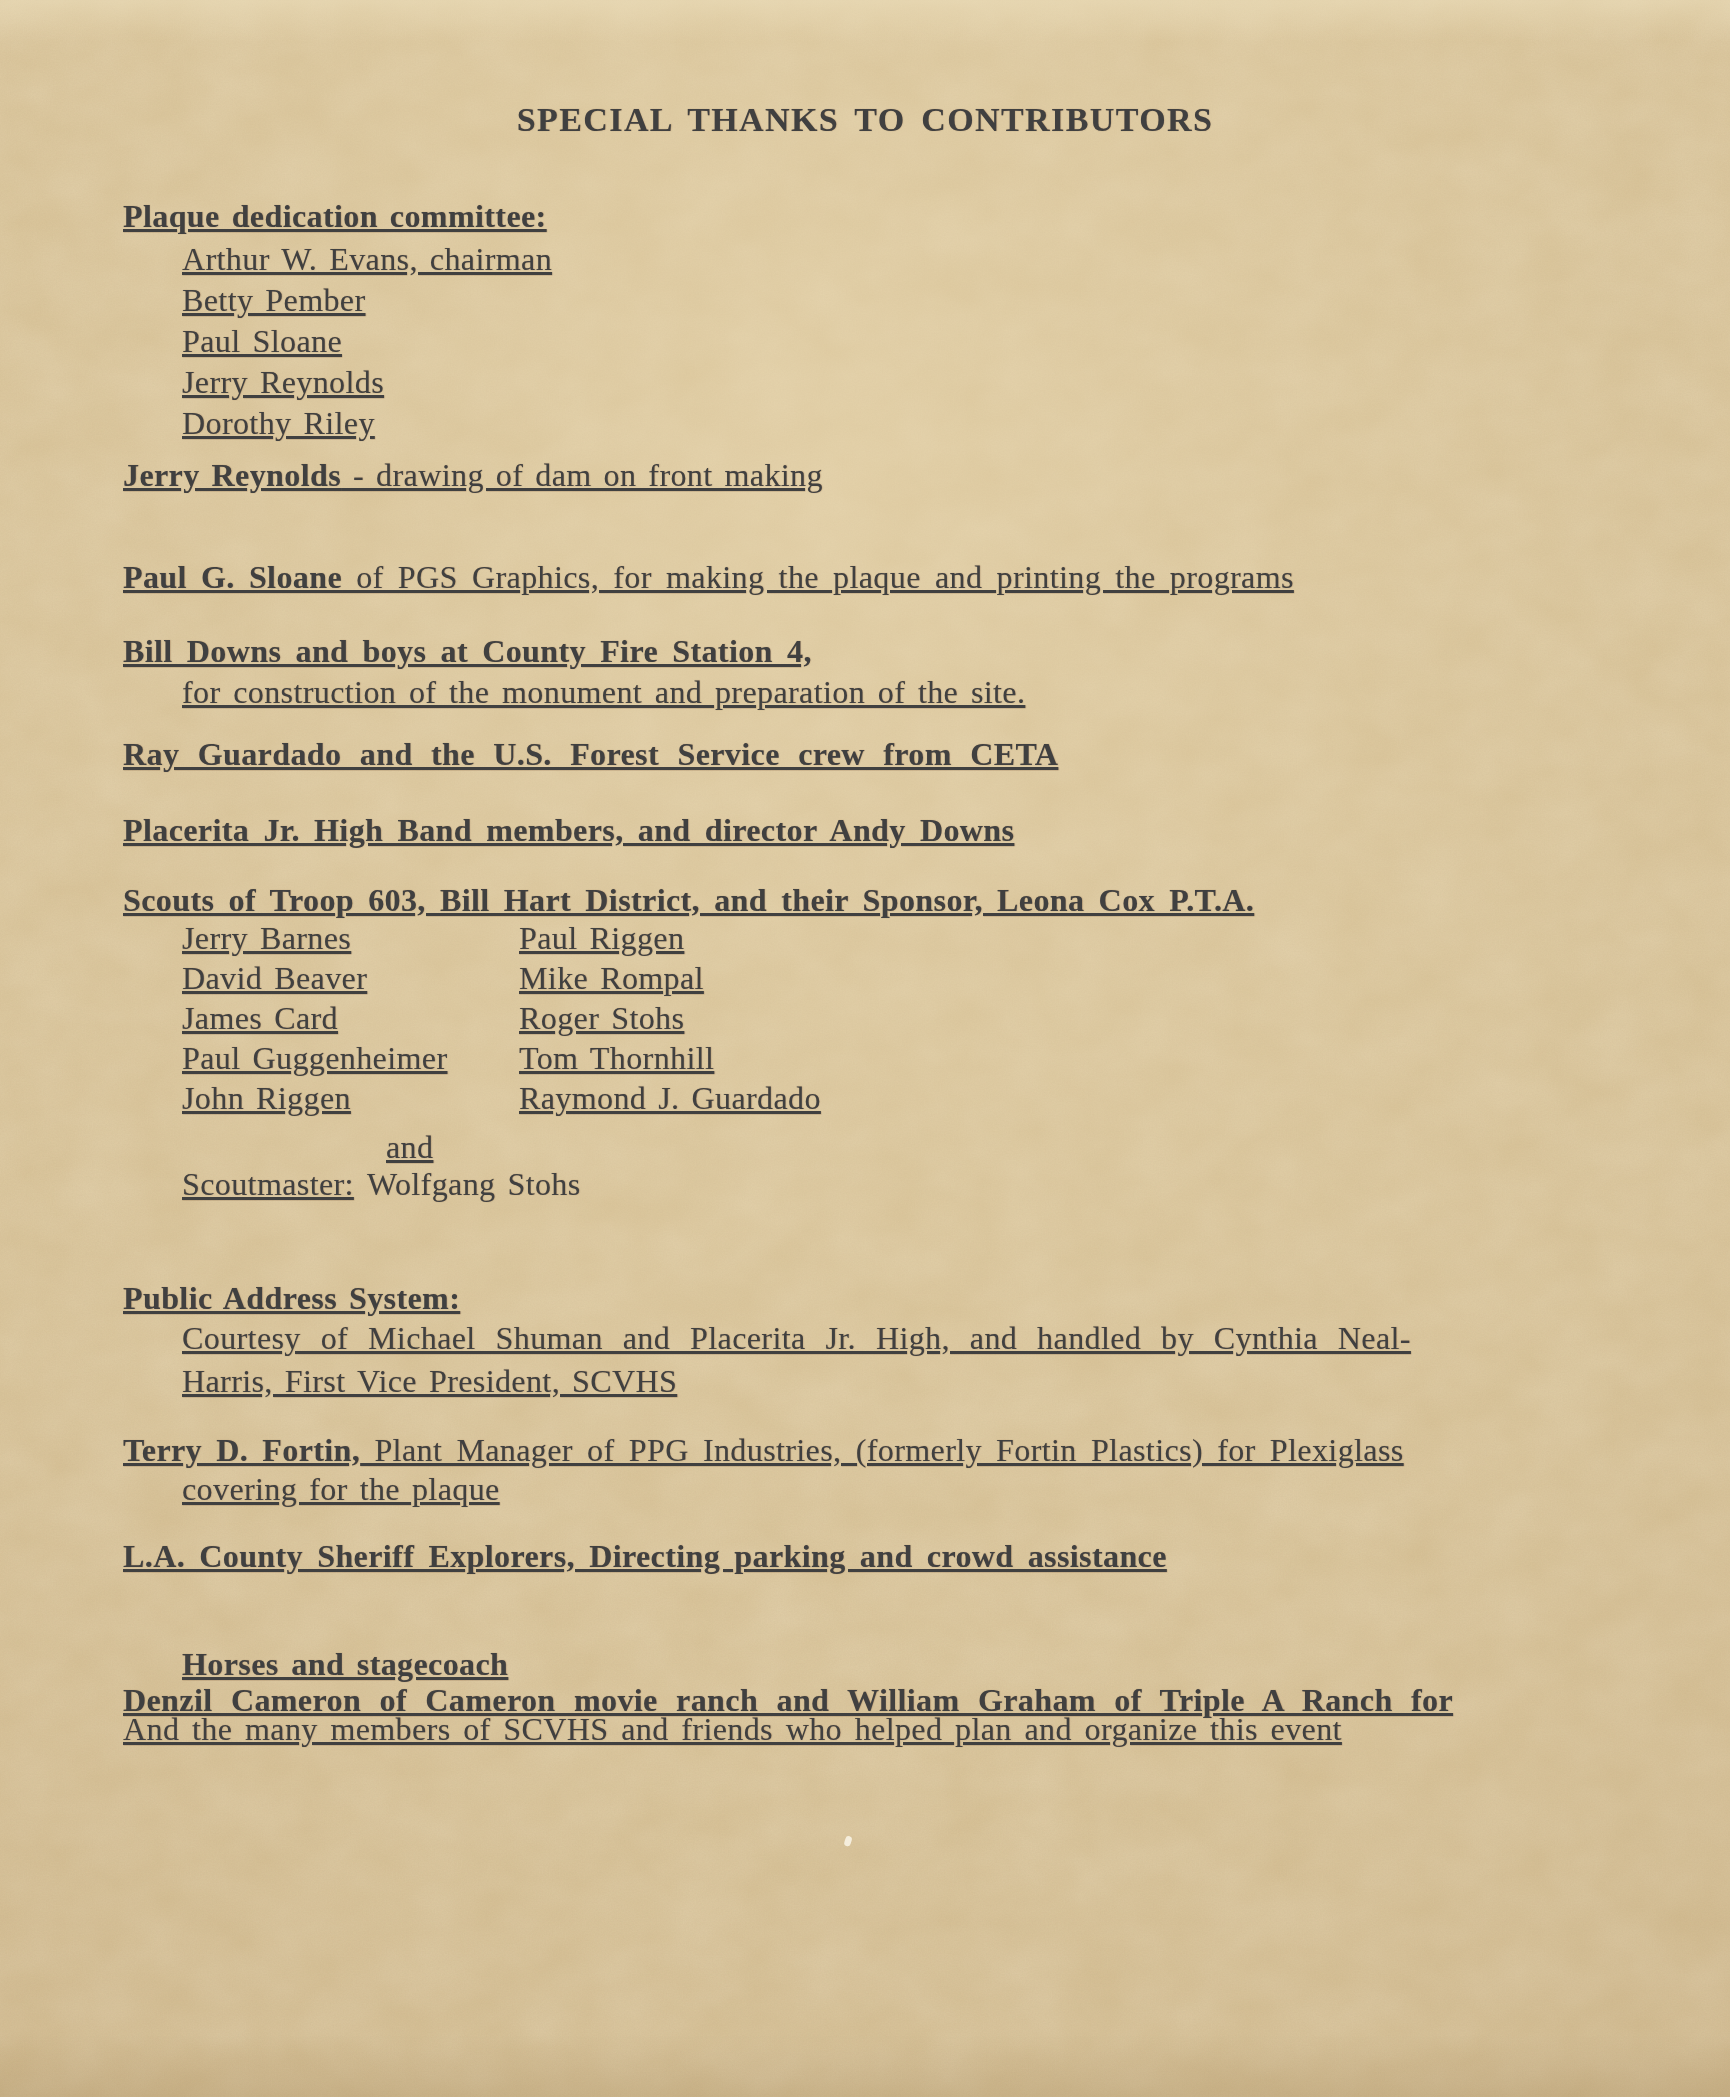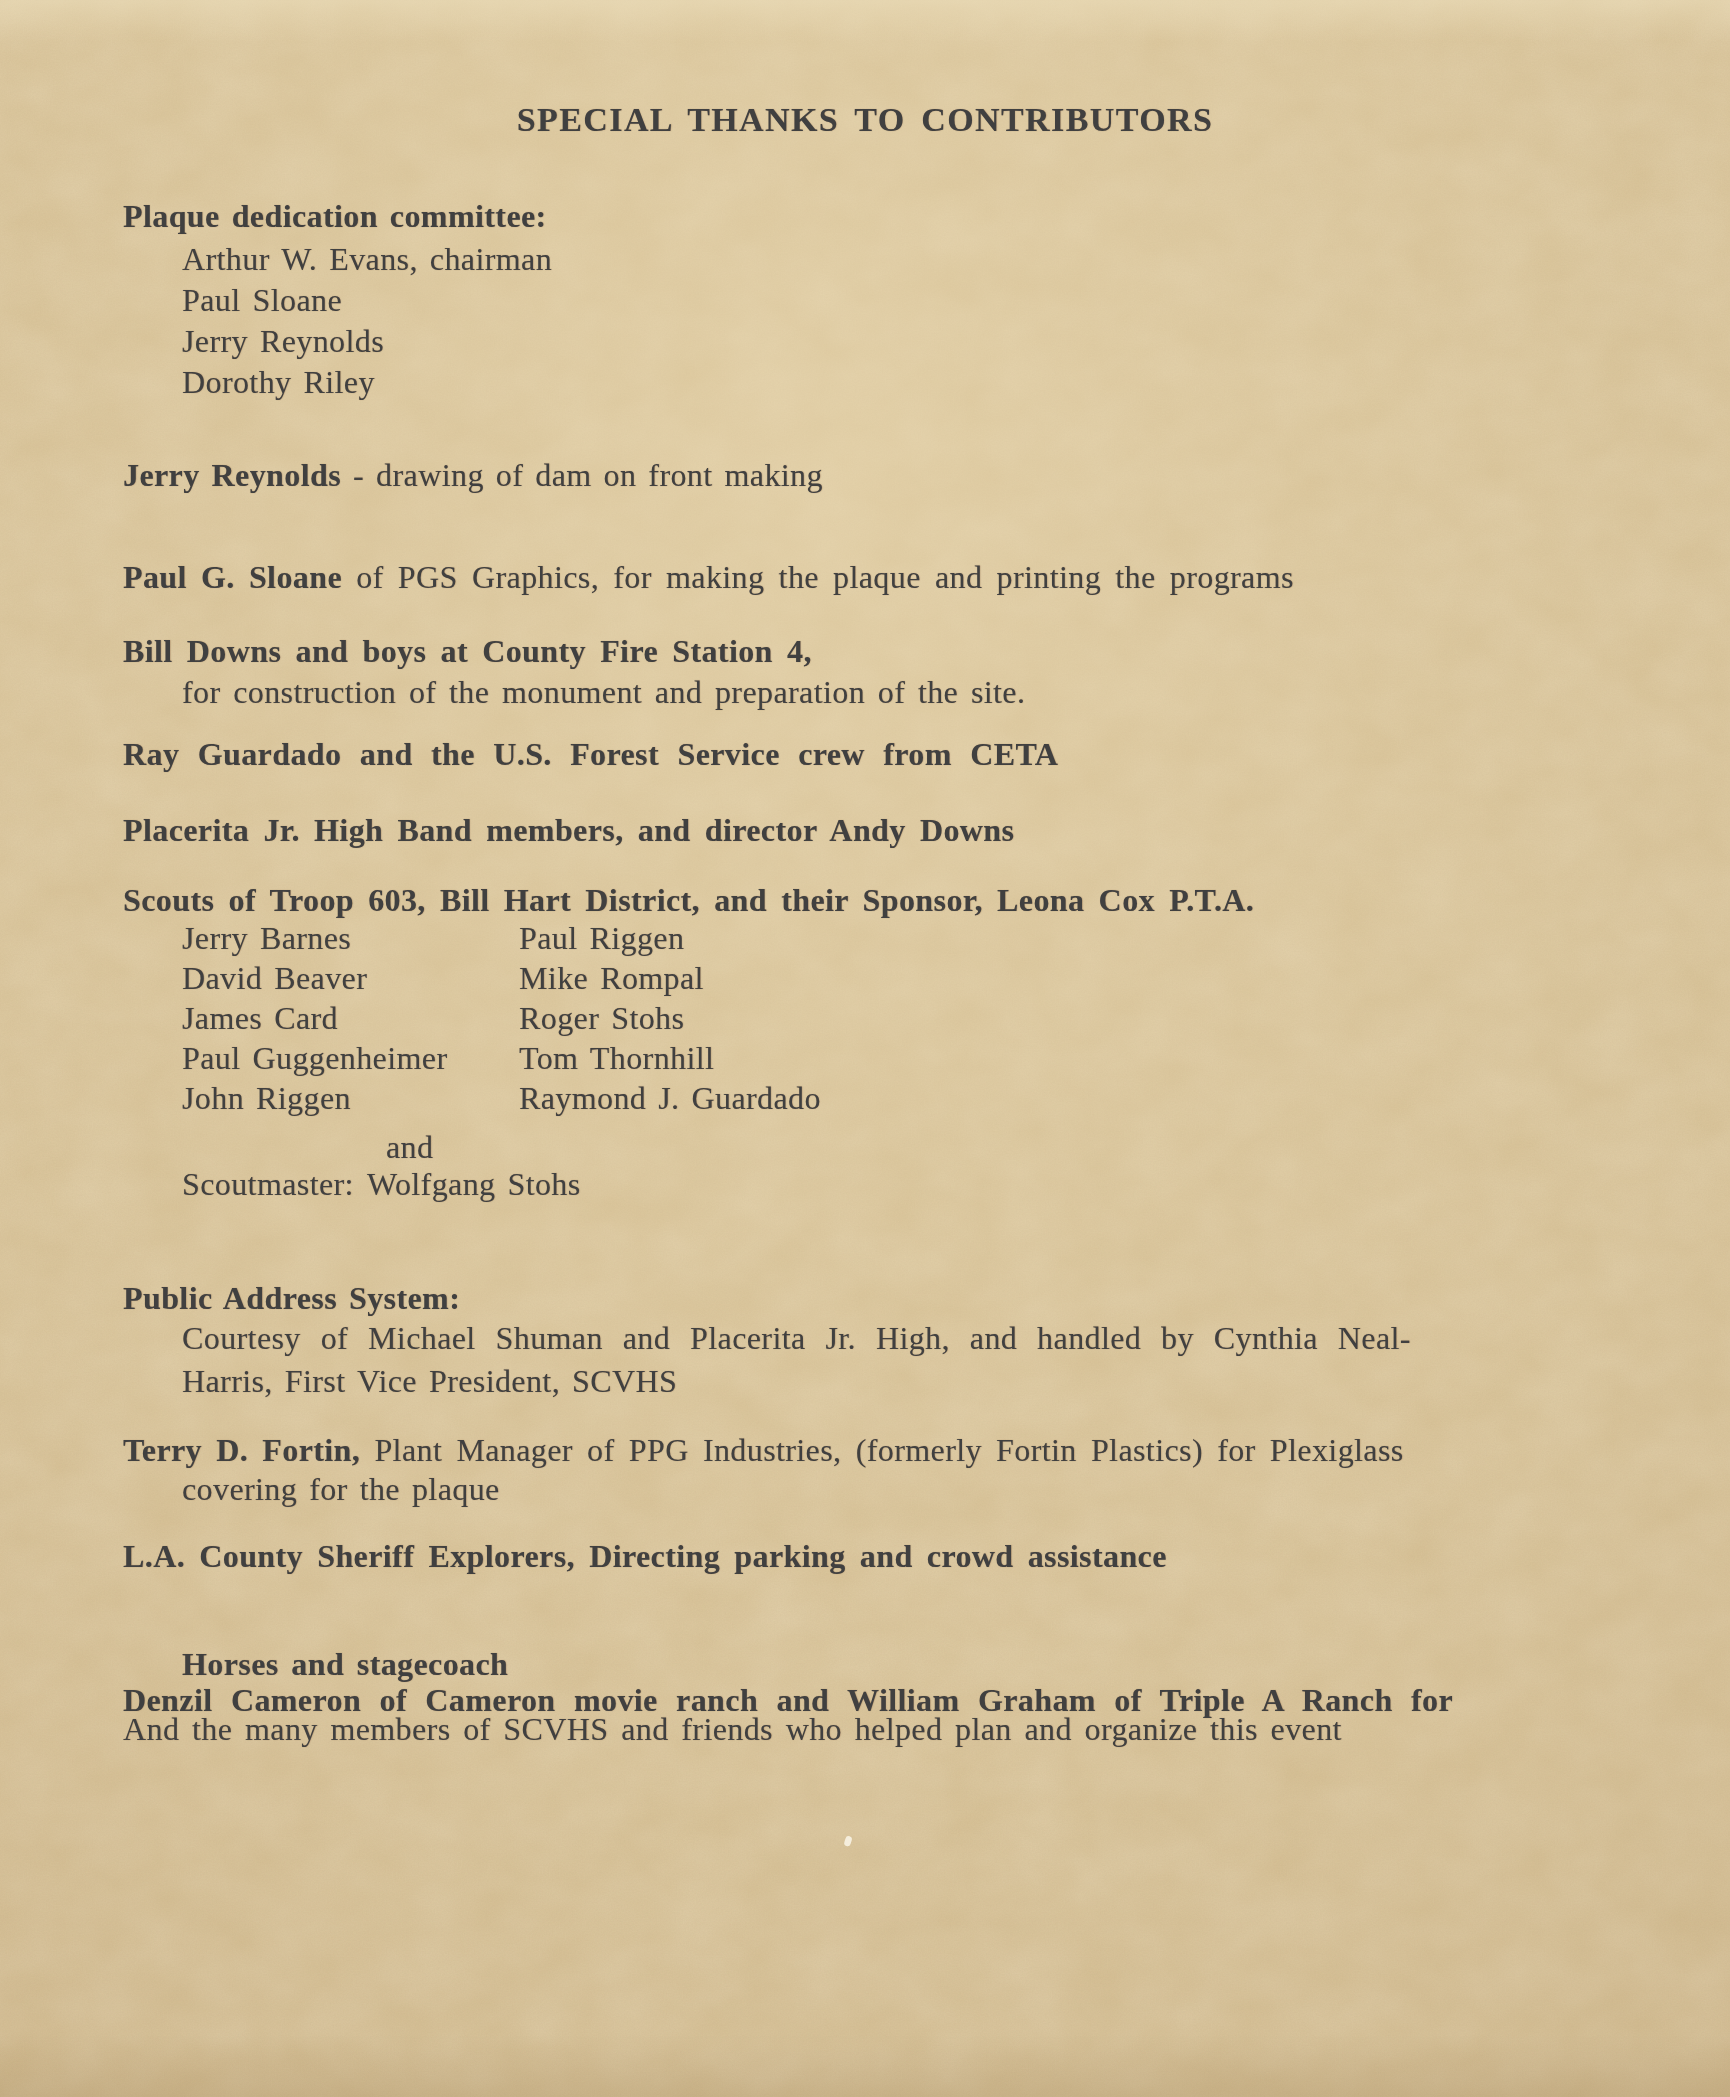--- a/index.html
+++ b/index.html
@@ -12,21 +12,21 @@
     background: #d8c298;
     font-family: "Liberation Serif", "DejaVu Serif", serif;
     color: #404040;
     font-size: 32px;
     letter-spacing: 0.4px;
     word-spacing: 3.6px;
   }
   .paper { position: absolute; top: 0; left: 0; }
   .content { position: absolute; top: 0; left: 0; width: 100%; height: 100%;
              text-shadow: 0.4px 0.4px 1.1px rgba(90, 44, 16, 0.35); }
-  .abs { position: absolute; white-space: nowrap; line-height: 41px; }
+  .abs { position: absolute; white-space: nowrap; line-height: 41px; text-decoration: underline; }
   .bold { font-weight: bold; }
   .title {
     position: absolute; top: 103px; left: 0; width: 1730px;
     text-align: center; font-weight: bold; font-size: 34px;
     letter-spacing: 1.4px; word-spacing: 5.8px; line-height: 34px;
   }
   .lh57 { line-height: 41px; }
   .lh54 { line-height: 39px; }
   .scout-grid { display: grid; grid-template-columns: 337px auto; line-height: 40px; }
   .ws6  { word-spacing: 4.3px; }
@@ -71,20 +71,21 @@
   </svg>
 
   <div class="content">
 
     <div class="title">SPECIAL THANKS TO CONTRIBUTORS</div>
 
     <div class="abs bold" style="top:196px;left:123px">Plaque dedication committee:</div>
 
     <div class="abs lh57" style="top:239px;left:182px">
       <div>Arthur W. Evans, chairman</div>
+      <div>Betty Pember</div>
       <div>Paul Sloane</div>
       <div>Jerry Reynolds</div>
       <div>Dorothy Riley</div>
     </div>
 
     <div class="abs lh54" style="top:456px;left:123px">
       <div><span class="bold">Jerry Reynolds</span><span> - drawing of dam on front making</span></div>
     </div>
 
     <div class="abs ws8" style="top:557px;left:123px">

